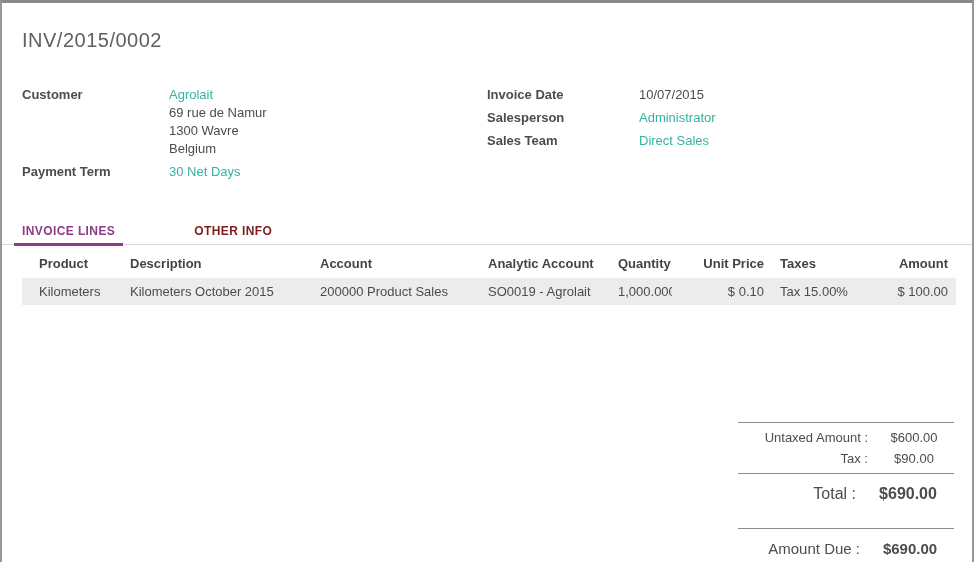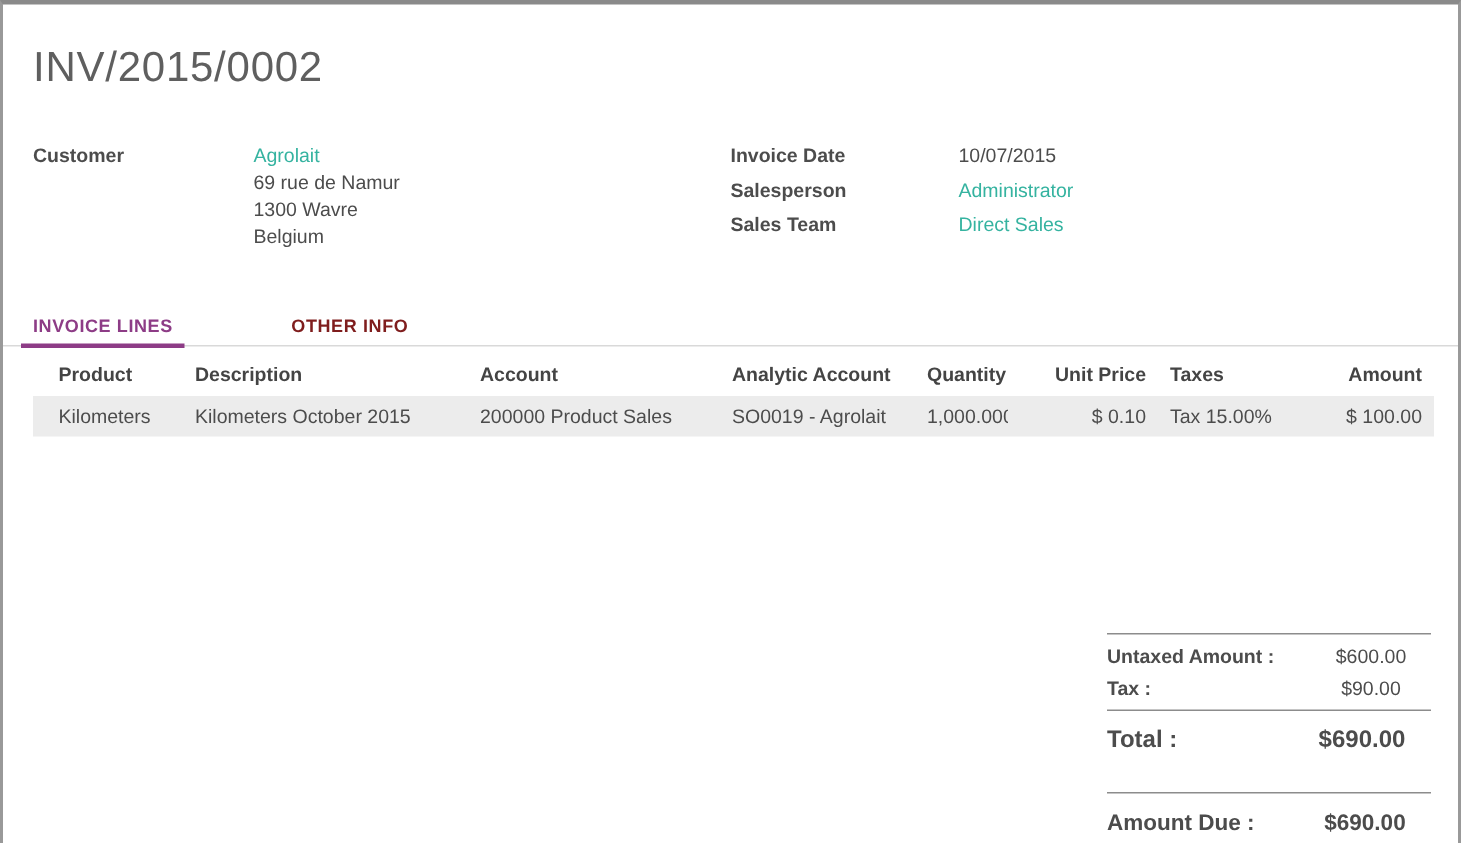--- a/index.html
+++ b/index.html
@@ -14,21 +14,21 @@
     border-top:3px solid #8a8a8a;
     border-left:2px solid #999;
     border-right:2px solid #999;
     color:#4c4c4c;
     font-size:13px;
     overflow:hidden;
   }
 
   .page-title {
     margin:26px 20px 0 20px;
-    font-size:28px;
+    font-size:20px;
     font-weight:400;
     color:#5f5f5f;
     letter-spacing:0.5px;
   }
 
   
   .fields { display:flex; margin:34px 20px 0 20px; }
   .fields-col-left  { width:465px; }
   .fields-col-right { flex:1; }
   .field-row { display:flex; line-height:18px; margin-bottom:5px; }
@@ -92,21 +92,21 @@
 
   
   .totals {
     position:absolute;
     top:419px; right:18px;
     width:216px;
     font-size:13px;
   }
   .totals-group { border-top:1px solid #8c8c8c; padding-top:4px; }
   .t-row { display:flex; align-items:baseline; padding:3px 0; }
-  .t-label { flex:1; text-align:left; font-weight:700; padding-right:6px; }
+  .t-label { flex:1; text-align:right; font-weight:400; padding-right:6px; }
   .t-value { width:80px; text-align:center; }
   .totals-total {
     border-top:1px solid #8c8c8c;
     margin-top:4px;
     padding:8px 0 22px 0;
     font-size:16px; font-weight:700;
   }
   .totals-total .t-value { width:92px; }
   .totals-due {
     border-top:1px solid #8c8c8c;
@@ -124,20 +124,26 @@
 
   <div class="fields">
     <div class="fields-col-left">
       <div class="field-row">
         <div class="field-label">Customer</div>
         <div class="field-value">
           <a class="link">Agrolait</a>
           <div class="addr-line">69 rue de Namur</div>
           <div class="addr-line">1300 Wavre</div>
           <div class="addr-line">Belgium</div>
+        </div>
+      </div>
+      <div class="field-row">
+        <div class="field-label">Payment Term</div>
+        <div class="field-value">
+          <a class="link">30 Net Days</a>
         </div>
       </div>
     </div>
 
     <div class="fields-col-right">
       <div class="field-row">
         <div class="field-label">Invoice Date</div>
         <div class="field-value">10/07/2015</div>
       </div>
       <div class="field-row">

